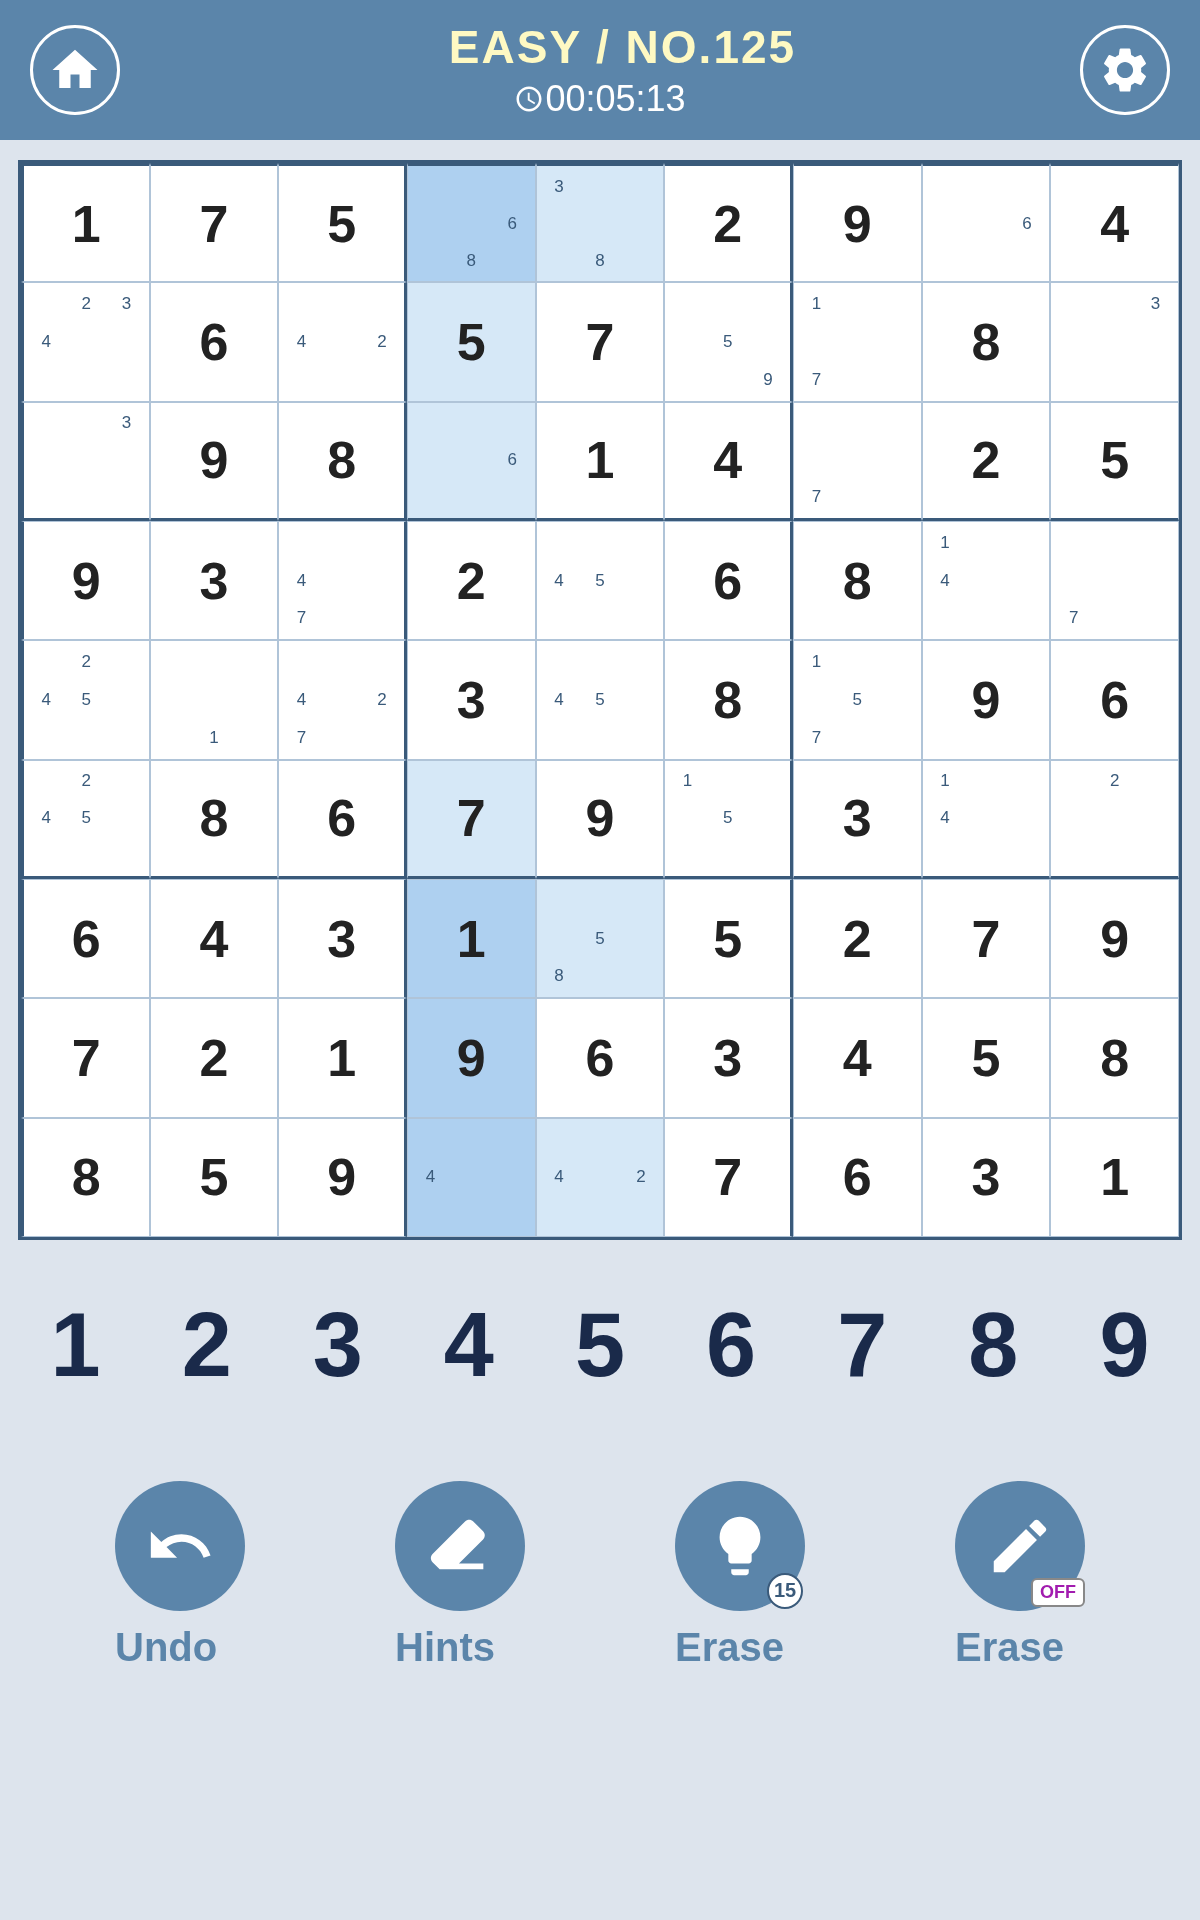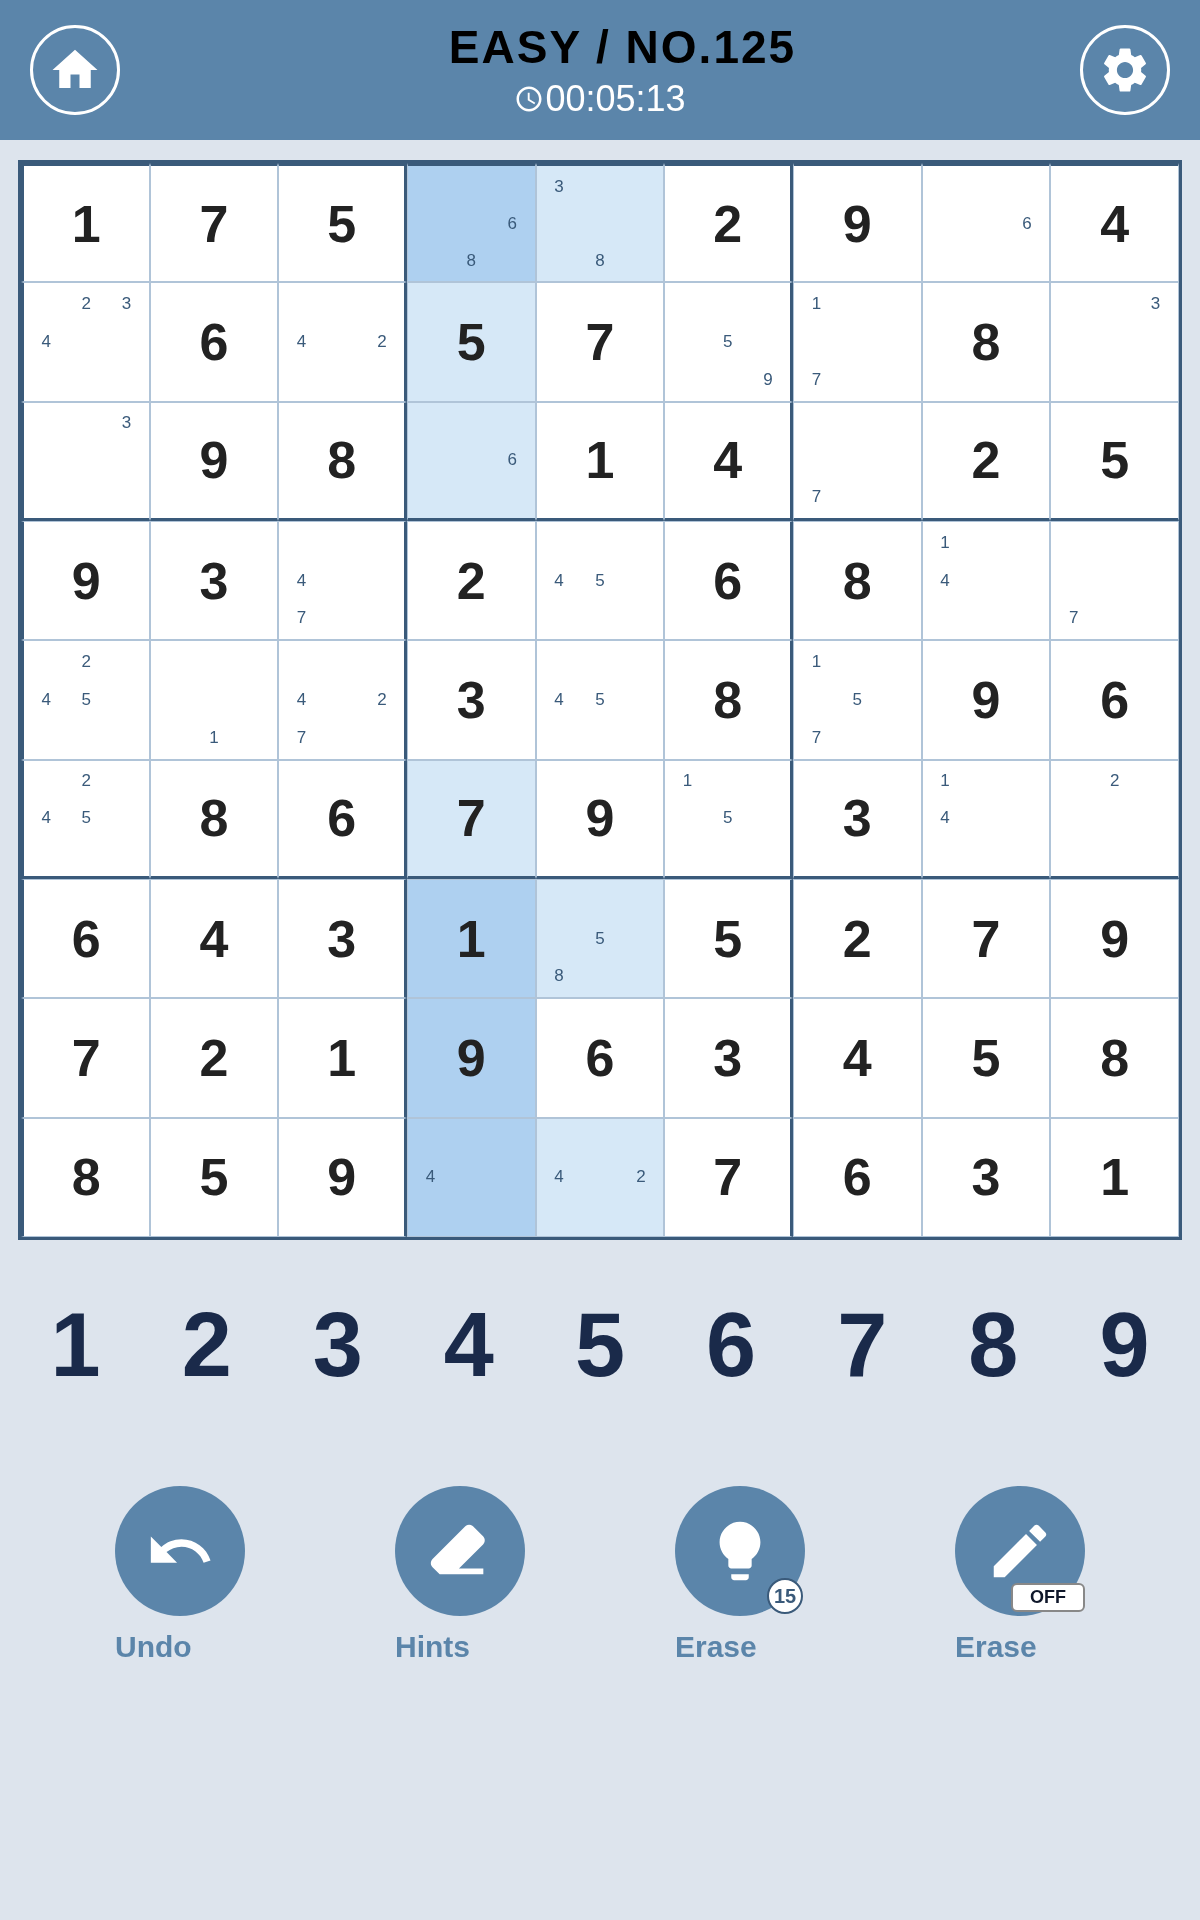--- a/index.html
+++ b/index.html
@@ -20,21 +20,21 @@
       align-items: center;
       justify-content: space-between;
       padding: 0 30px;
     }
     .header-center {
       display: flex;
       flex-direction: column;
       align-items: center;
     }
     .header-title {
-      color: #000000;
+      color: #fef9c3;
       font-size: 46px;
       font-weight: bold;
       letter-spacing: 2px;
       margin-left: 45px;
     }
     .header-timer {
       color: white;
       font-size: 36px;
       display: flex;
       align-items: center;
@@ -151,21 +151,21 @@
       width: 130px;
       height: 130px;
       border-radius: 50%;
       display: flex;
       align-items: center;
       justify-content: center;
     }
     .ctrl-circle.blue { background: #5b85aa; }
     .ctrl-circle.gray { background: #a0a8b0; }
     .ctrl-label {
-      font-size: 30px;
+      font-size: 40px;
       color: #5b85aa;
       font-weight: bold;
     }
 
     
     .hint-wrapper {
       position: relative;
     }
     .hints-badge {
       position: absolute;
@@ -183,24 +183,24 @@
       justify-content: center;
       border: 2px solid #3a5a7a;
     }
 
     
     .notes-off-badge {
       position: absolute;
       bottom: 4px;
       right: 0px;
       background: white;
-      color: #0f172a;
+      color: #a21caf;
       font-size: 18px;
       font-weight: bold;
-      padding: 2px 17px;
+      padding: 2px 7px;
       border-radius: 6px;
       border: 2px solid #888;
     }
 
   </style>
 </head>
 <body>
 
 <div id="header">
   <div class="home-btn">

